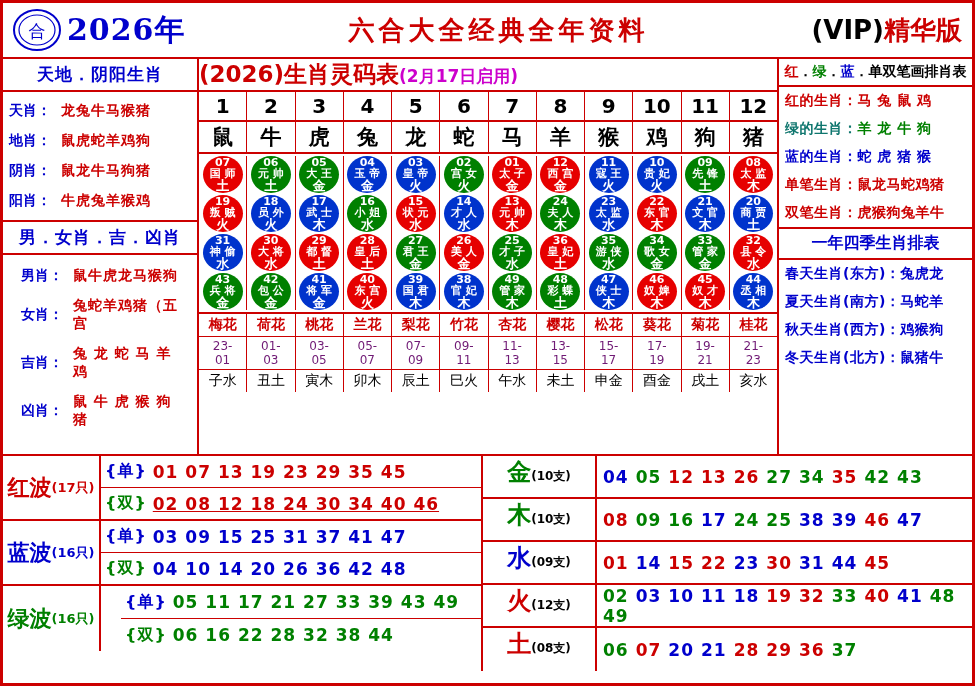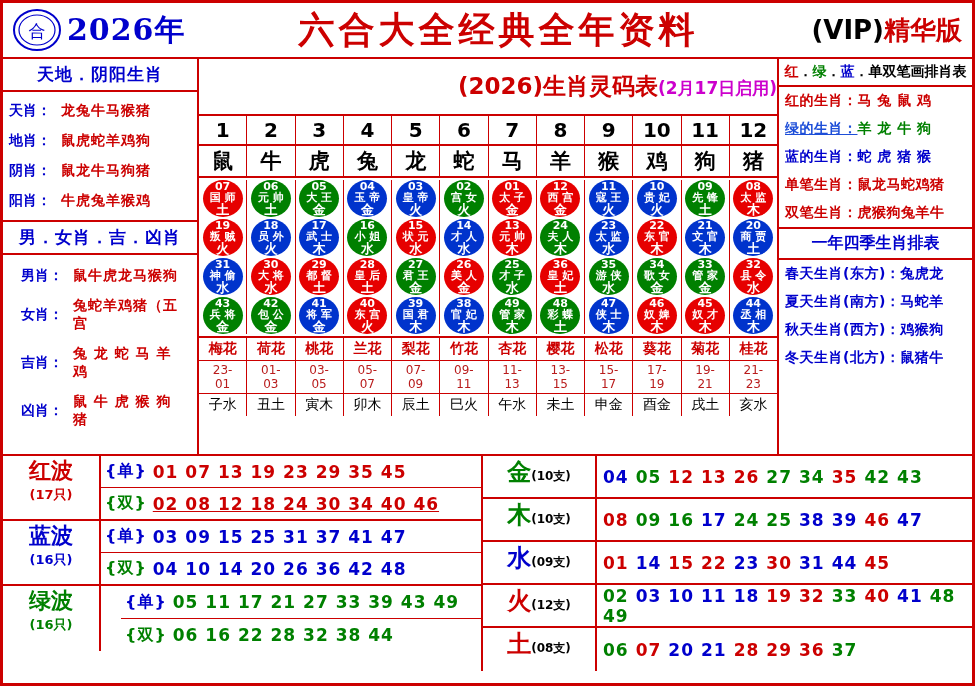--- a/index.html
+++ b/index.html
@@ -26,21 +26,21 @@
     display:flex;align-items:center;justify-content:center;
   }
   .logo svg{display:block;}
   .hdr-year{
     color:#0000cc;font-weight:bold;font-size:30px;
     font-family:"DejaVu Serif","Liberation Serif",serif;
     margin-left:2px;letter-spacing:1px;
   }
   .hdr-title{
     flex:1;text-align:center;color:#cc0000;font-weight:bold;
-    font-size:36px;letter-spacing:4px;
+    font-size:26px;letter-spacing:4px;
     font-family:"DejaVu Sans","Liberation Sans",sans-serif;
   }
   .hdr-vip{
     color:#0000cc;font-weight:bold;font-size:26px;margin-right:10px;
   }
   .hdr-vip .red{color:#cc0000;}
   
   .body{
     display:flex;height:395px;box-sizing:border-box;
   }
@@ -64,22 +64,22 @@
     border-bottom:0;
   }
   .lrow .lbl{width:52px;flex:none;}
   .lrow .val{letter-spacing:1px;}
   .blue{color:#0000cc;}
   .red{color:#cc0000;}
   .green{color:#008000;}
   .black{color:#000;}
   
   .mid-title{
-    text-align:right;font-weight:bold;font-size:23px;color:#cc0000;
-    padding:12px 0;border-bottom:2px solid #cc0000;
+    text-align:left;font-weight:bold;font-size:23px;color:#cc0000;
+    padding:0 0;border-bottom:2px solid #cc0000;
   }
   .mid-title .mg{color:#cc00cc;font-size:17px;}
   .numrow{display:flex;border-bottom:2px solid #cc0000;}
   .numrow div{
     flex:1;text-align:center;font-size:20px;font-weight:bold;color:#000;
     padding:2px 0;border-right:1px solid #cc0000;
   }
   .numrow div:last-child{border-right:none;}
   .zodrow{display:flex;border-bottom:2px solid #cc0000;}
   .zodrow div{
@@ -106,21 +106,21 @@
   .b-blue{background:#0033cc;}
   .b-green{background:#008000;}
   .flowerrow{display:flex;border-bottom:1px solid #cc0000;}
   .flowerrow div{
     flex:1;text-align:center;font-size:14px;font-weight:bold;color:#cc0000;
     padding:2px 0;border-right:1px solid #cc0000;
   }
   .flowerrow div:last-child{border-right:none;}
   .timerow{display:flex;border-bottom:1px solid #cc0000;}
   .timerow div{
-    flex:1;text-align:center;font-size:12px;color:#b91c1c;
+    flex:1;text-align:center;font-size:12px;color:#701a75;
     padding:2px 12px;border-right:1px solid #cc0000;
   }
   .timerow div:last-child{border-right:none;}
   .stemrow{display:flex;}
   .stemrow div{
     flex:1;text-align:center;font-size:14px;color:#000;
     padding:2px 0;border-right:1px solid #cc0000;
   }
   .stemrow div:last-child{border-right:none;}
   
@@ -138,22 +138,22 @@
   
   .bottom{
     display:flex;height:auto;border-top:2px solid #cc0000;
     box-sizing:border-box;
   }
   .bl{width:480px;border-right:2px solid #cc0000;box-sizing:border-box;}
   .br{flex:1;box-sizing:border-box;}
   .waverow{display:flex;border-bottom:2px solid #cc0000;height:65px;box-sizing:border-box;}
   .waverow:last-child{border-bottom:none;gap:20px;}
   .wavename{
-    width:96px;flex:none;display:flex;flex-direction:column;
-    align-items:center;border-right:2px solid #cc0000;
+    width:96px;flex:none;display:flex;flex-direction:row;
+    align-items:center;justify-content:center;border-right:2px solid #cc0000;
   }
   .wavename .wn{font-size:22px;font-weight:bold;}
   .wavename .wc{font-size:13px;font-weight:bold;}
   .wavenums{flex:1;display:flex;flex-direction:column;}
   .wline{
     flex:1;display:flex;align-items:center;font-size:17px;font-weight:bold;
     padding-left:4px;letter-spacing:1px;
   }
   .wline:first-child{border-bottom:1px solid #cc0000;}
   .wtag{margin-right:6px;font-size:16px;}
@@ -575,21 +575,21 @@
           <div>亥水</div>
         </div>
     </div>
 
     <div class="col-right">
       <div class="rtitle">
         <span class="red">红</span><span class="black">．</span><span class="green">绿</span><span class="black">．</span><span class="blue">蓝</span><span class="black">．单双笔画排肖表</span>
       </div>
       <div id="right-rows">
           <div class="rrow"><span style="color: rgb(204, 0, 0);">红的生肖：</span><span style="color: rgb(204, 0, 0);">马 兔 鼠 鸡</span></div>
-          <div class="rrow"><span style="color: #1d4ed8; text-decoration: underline;">绿的生肖：</span><span style="color: rgb(0, 128, 0);">羊 龙 牛 狗</span></div>
+          <div class="rrow"><span style="color: #0f766e;">绿的生肖：</span><span style="color: rgb(0, 128, 0);">羊 龙 牛 狗</span></div>
           <div class="rrow"><span style="color: rgb(0, 0, 204);">蓝的生肖：</span><span style="color: rgb(0, 0, 204);">蛇 虎 猪 猴</span></div>
           <div class="rrow"><span style="color: rgb(204, 0, 0);">单笔生肖：</span><span style="color: rgb(204, 0, 0);">鼠龙马蛇鸡猪</span></div>
           <div class="rrow"><span style="color: rgb(204, 0, 0);">双笔生肖：</span><span style="color: rgb(204, 0, 0);">虎猴狗兔羊牛</span></div>
         </div>
       <div class="rtitle2">一年四季生肖排表</div>
       <div id="right-rows2">
           <div class="rrow" style="color: rgb(0, 0, 204);">春天生肖(东方)：兔虎龙</div>
           <div class="rrow" style="color: rgb(0, 0, 204);">夏天生肖(南方)：马蛇羊</div>
           <div class="rrow" style="color: rgb(0, 0, 204);">秋天生肖(西方)：鸡猴狗</div>
           <div class="rrow" style="color: rgb(0, 0, 204);">冬天生肖(北方)：鼠猪牛</div>

